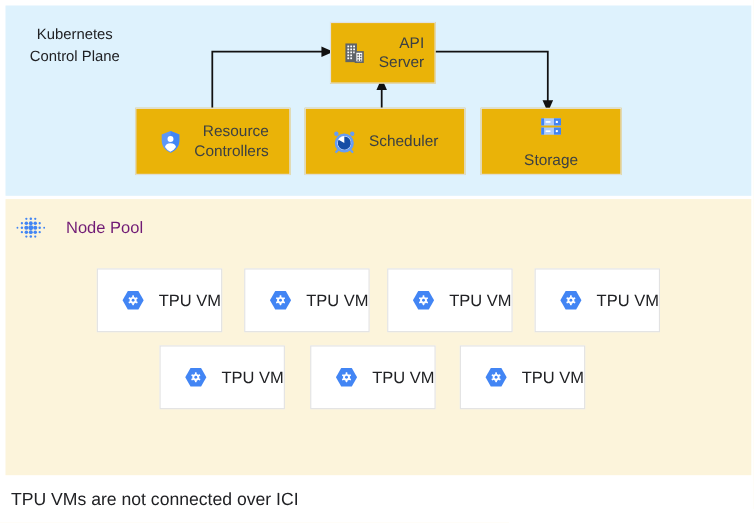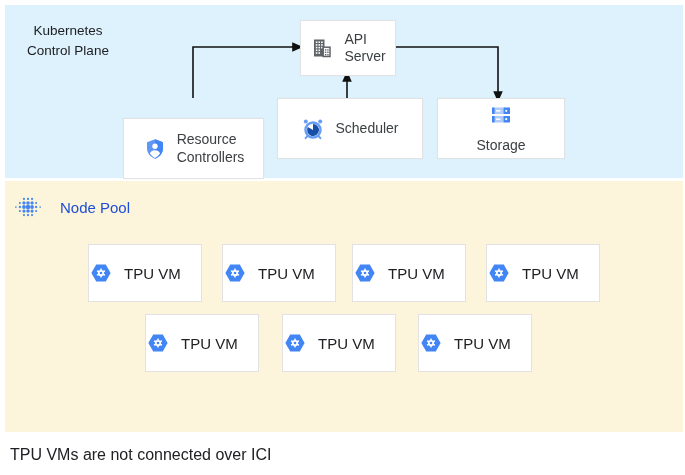--- a/index.html
+++ b/index.html
@@ -4,34 +4,34 @@
 <style>
   html,body{margin:0;padding:0;background:#fff;}
   .canvas{position:relative;width:685px;height:475px;background:#ffffff;
           font-family:"Liberation Sans","DejaVu Sans",sans-serif;color:#202124;overflow:hidden;}
   .panel{position:absolute;}
   .panel-blue{left:5px;top:5px;width:678px;height:173px;background:#def2fd;}
   .panel-yellow{left:5px;top:181px;width:678px;height:251px;background:#fcf4db;}
   .cp-label{position:absolute;left:8px;top:16px;width:110px;text-align:center;
             font-size:13.5px;line-height:1.45;white-space:pre-line;color:#202124;}
   .arrows{position:absolute;left:0;top:0;width:678px;height:167px;}
-  .node{position:absolute;background:#ffffff;border:1px solid #e2e2e2;
+  .node{position:absolute;background:#eab308;border:1px solid #e2e2e2;
         display:flex;align-items:center;justify-content:center;gap:10px;
-        box-shadow:0 0 0 0.5px rgba(0,0,0,0.02);}
+        box-shadow:0 0 0 0.5px rgba(0,0,0,0.02);text-align:right;}
   .node-label{font-size:14px;line-height:1.25;color:#3c4043;white-space:pre-line;}
   .n-api{left:295px;top:15px;width:94px;height:54px;}
-  .n-rc{left:118px;top:93px;width:139px;height:59px;margin-top:20px;}
+  .n-rc{left:118px;top:93px;width:139px;height:59px;}
   .n-sched{left:272px;top:93px;width:144px;height:59px;}
   .n-stor{left:432px;top:93px;width:126px;height:59px;flex-direction:column;}
   .i24{width:24px;height:24px;flex:0 0 auto;}
   .pool-header{position:absolute;left:7px;top:10px;display:flex;align-items:center;gap:16px;}
   .i32{width:32px;height:32px;flex:0 0 auto;}
-  .pool-label{font-size:15px;color:#1d4ed8;}
+  .pool-label{font-size:15px;color:#701a75;}
   .vm-box{position:absolute;width:112px;height:56px;background:#fff;border:1px solid #e2e2e2;
-          display:flex;align-items:center;justify-content:flex-start;gap:11px;}
+          display:flex;align-items:center;justify-content:flex-end;gap:11px;}
   .vm-label{font-size:15px;color:#202124;}
   .caption{position:absolute;left:10px;top:446px;font-size:16px;color:#202124;}
 </style>
 </head>
 <body>
 
 <svg width="0" height="0" style="position:absolute">
   <defs>
     <marker id="ah" markerWidth="7.5" markerHeight="7" refX="0.5" refY="3" orient="auto">
       <path d="M0 0 L6.8 3 L0 6 Z" fill="#111"></path>

